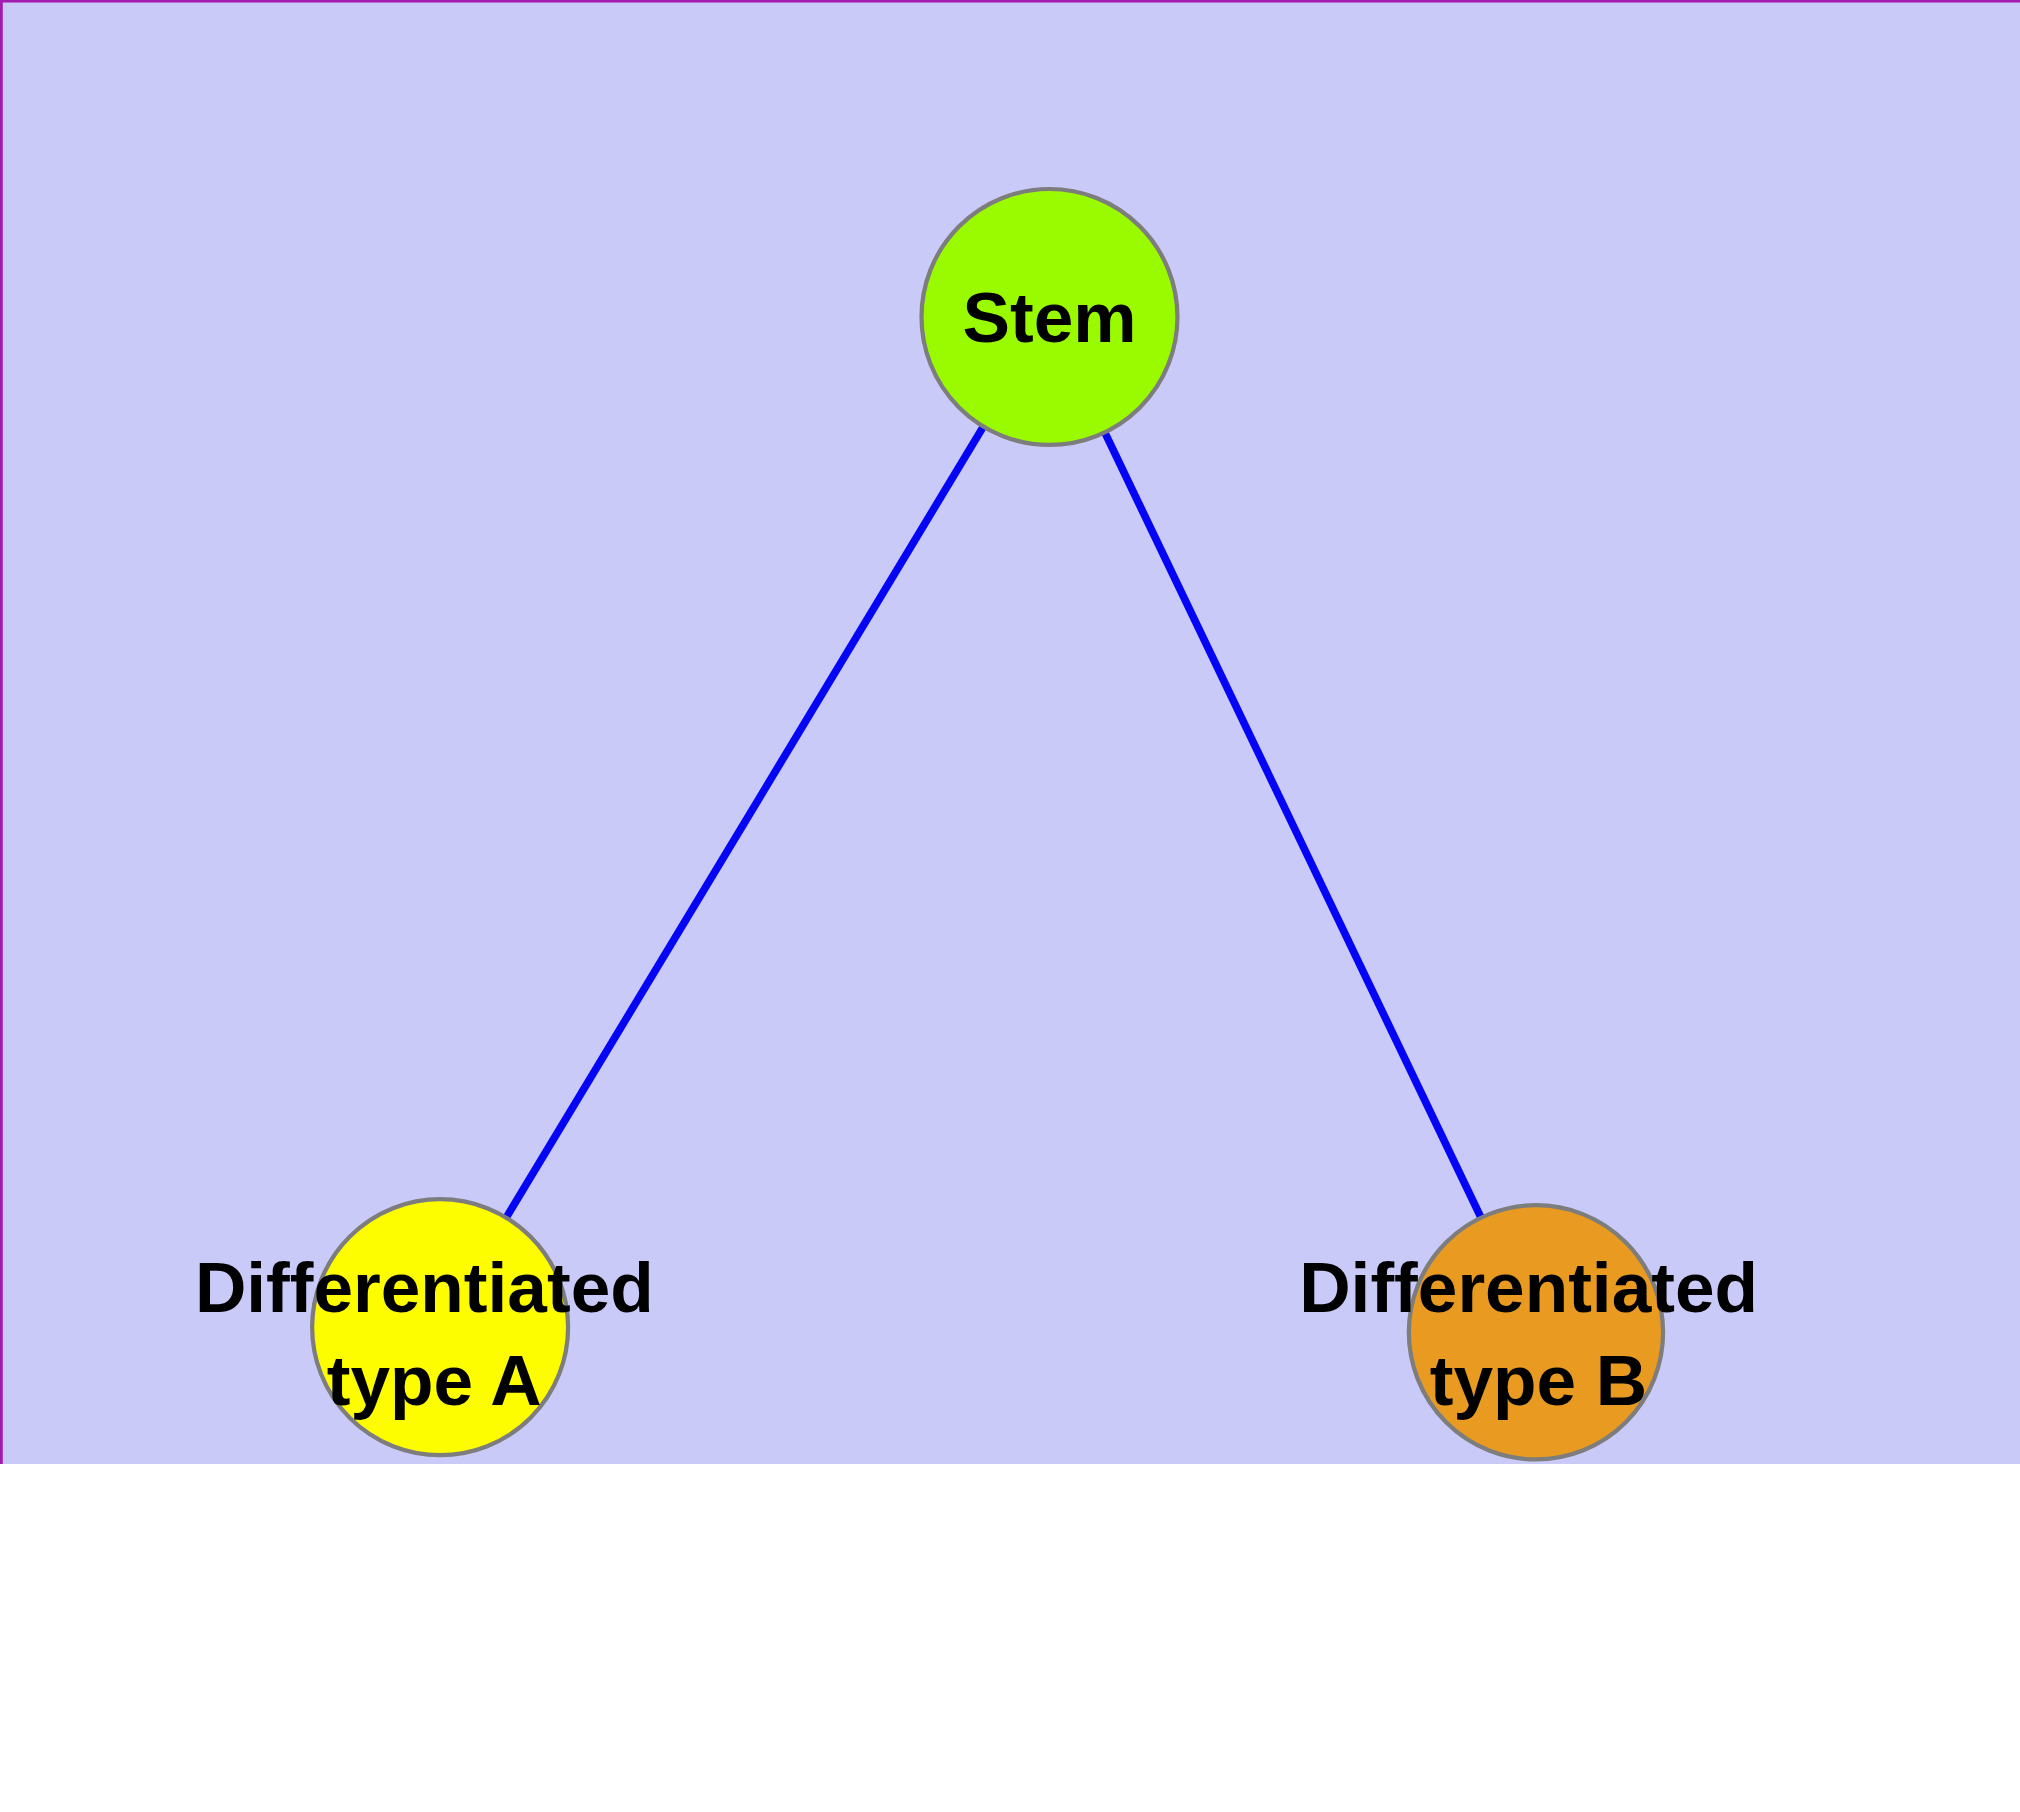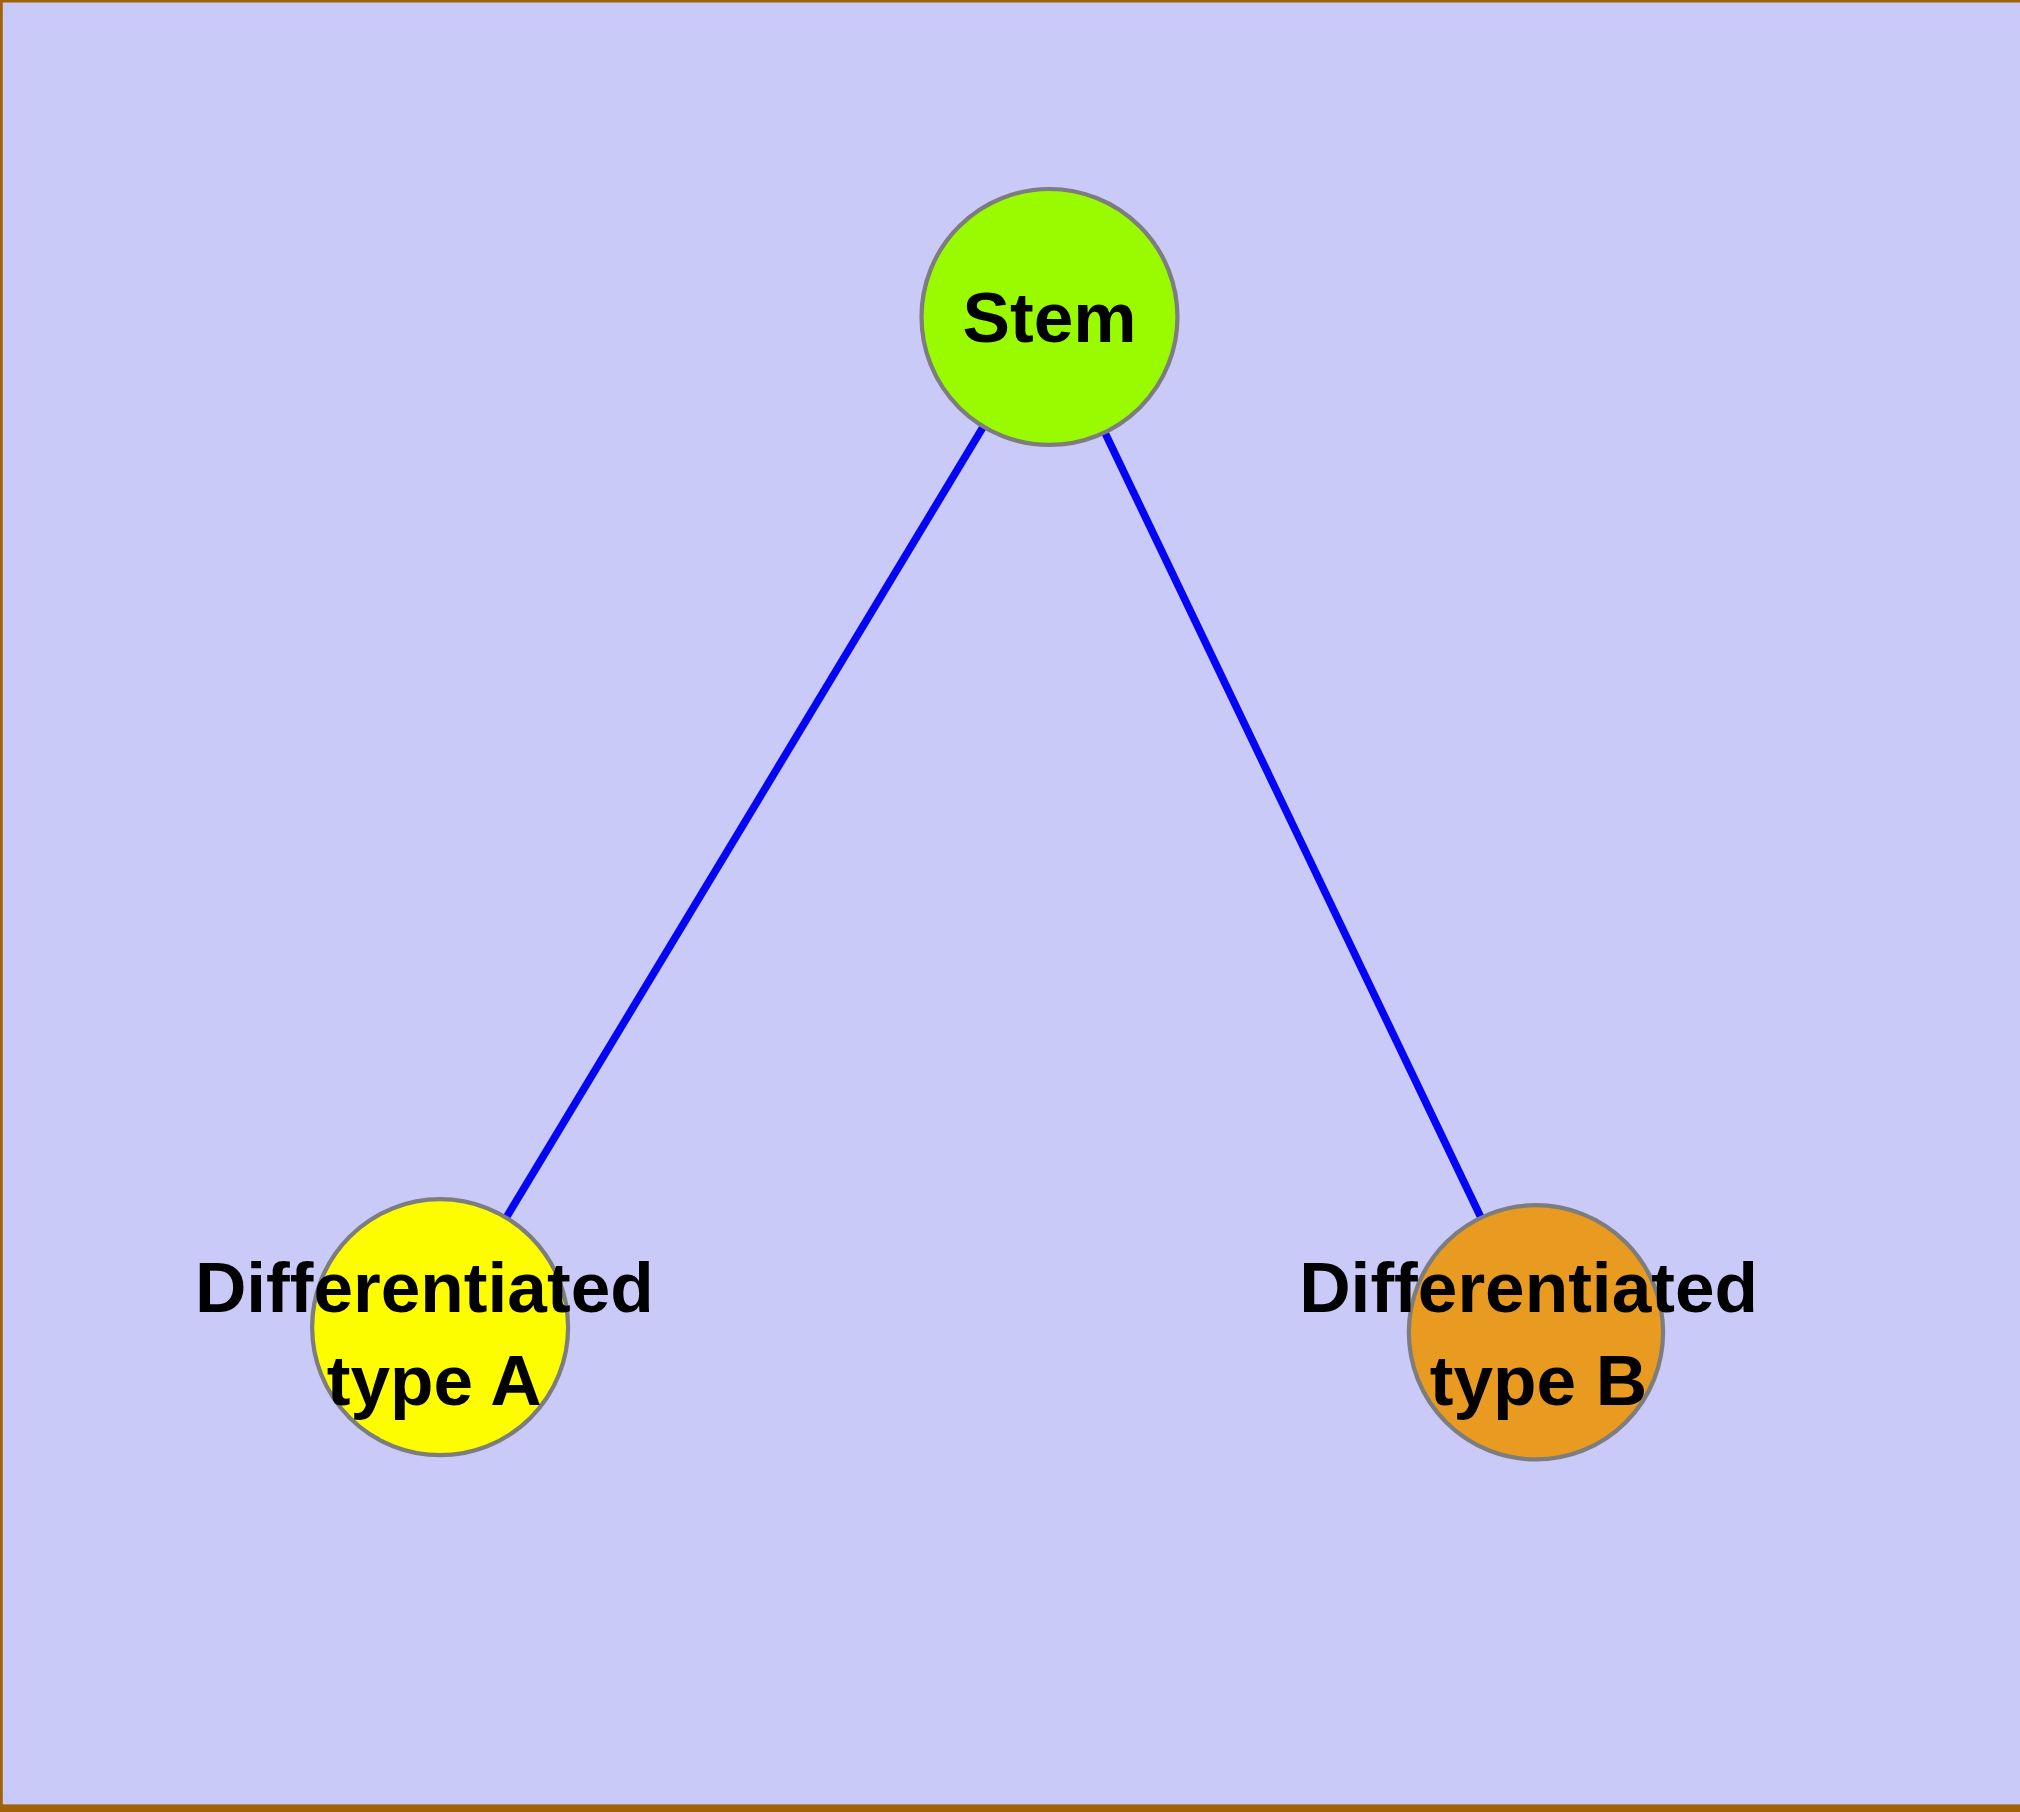--- a/index.html
+++ b/index.html
@@ -3,22 +3,22 @@
 <meta charset="utf-8">
 <style>
   html, body {
     margin: 0;
     padding: 0;
     background: #ffffff;
   }
   #stage {
     position: relative;
     width: 2021px;
-    height: 1812px;
-    background: #a16207;
+    height: 1464px;
+    background: #a21caf;
     overflow: hidden;
     font-family: "Liberation Sans", "DejaVu Sans", sans-serif;
   }
   svg { display: block; }
   .edge {
     stroke-width: 9;
     stroke-linecap: butt;
     fill: none;
   }
   .node-circle {

